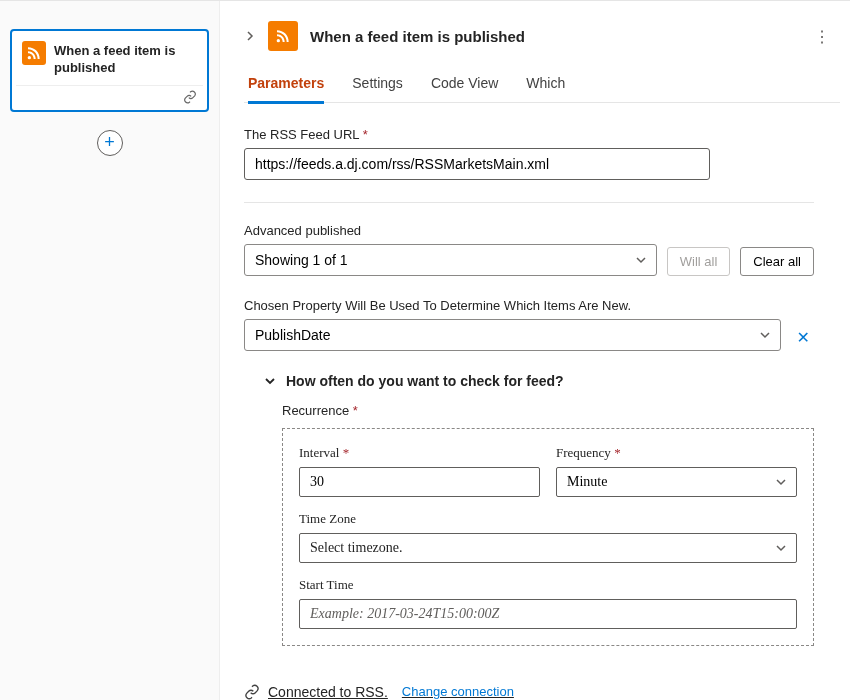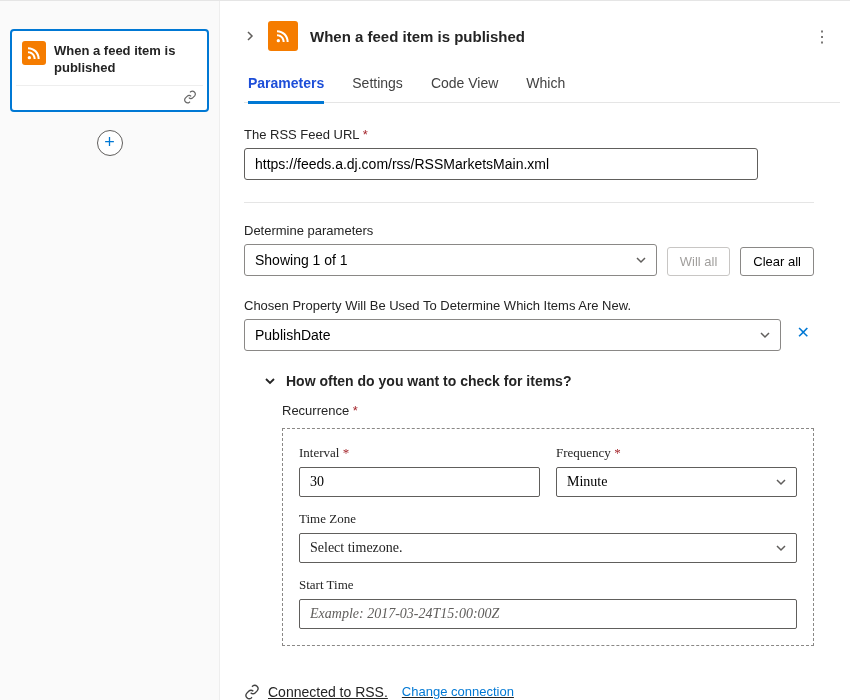--- a/index.html
+++ b/index.html
@@ -17,38 +17,38 @@
     .add-button { width: 26px; height: 26px; border: 1px solid #605e5c; border-radius: 50%; display: flex; align-items: center; justify-content: center; cursor: pointer; color: #0078d4; font-size: 18px; font-weight: 300; background: #fff; }
     
     .right-panel { flex: 1; padding: 20px 10px 0 24px; overflow-y: auto; position: relative; }
     .panel-header { display: flex; align-items: center; gap: 12px; margin-bottom: 18px; }
     .collapse-icon { width: 12px; height: 12px; cursor: pointer; color: #605e5c; }
     .panel-title { font-size: 15px; font-weight: 600; }
     .more-icon { margin-left: auto; margin-right: 6px; cursor: pointer; color: #605e5c; font-size: 16px; padding: 4px; }
     
     .tabs { display: flex; gap: 28px; border-bottom: 1px solid #e5e5e5; margin-bottom: 24px; padding: 0 4px; }
     .tab { padding: 6px 0 10px 0; font-size: 14px; cursor: pointer; color: #424242; }
-    .tab.active { color: #1d4ed8; font-weight: 600; border-bottom: 3px solid #0078d4; margin-bottom: -2px; }
+    .tab.active { color: #c2410c; font-weight: 600; border-bottom: 3px solid #0078d4; margin-bottom: -2px; }
     
     .field-group { margin-bottom: 22px; }
     .field-label { font-size: 13px; color: #242424; margin-bottom: 6px; }
     .required { color: #a4262c; }
-    .text-input { width: 514px; padding: 7px 10px; border: 1px solid #605e5c; border-radius: 3px; font-size: 14px; font-family: inherit; }
+    .text-input { width: 466px; padding: 7px 10px; border: 1px solid #605e5c; border-radius: 3px; font-size: 14px; font-family: inherit; }
     
     .section-divider { border-top: 1px solid #e5e5e5; margin-bottom: 20px; width: 570px; }
     
     .adv-row { display: flex; gap: 10px; align-items: flex-end; width: 570px; }
     .select-wrap { position: relative; flex: 1; }
     .select-input { width: 100%; padding: 7px 30px 7px 10px; border: 1px solid #8a8886; border-radius: 3px; font-size: 14px; background: #fff; appearance: none; cursor: pointer; font-family: inherit; text-align: left; }
     .chevron { position: absolute; right: 10px; top: 50%; transform: translateY(-50%); pointer-events: none; color: #605e5c; }
     .small-btn { padding: 6px 12px; border: 1px solid #8a8886; border-radius: 3px; font-size: 13px; background: #fff; cursor: pointer; }
     .small-btn.disabled { color: #a19f9d; border-color: #c8c6c4; cursor: default; }
     
     .sub-label { font-size: 13px; margin-bottom: 6px; }
-    .prop-row { display: flex; align-items: flex-start; gap: 12px; width: 570px; }
+    .prop-row { display: flex; align-items: flex-end; gap: 12px; width: 570px; }
     .clear-x { color: #0078d4; cursor: pointer; font-size: 16px; padding: 4px; }
     
     .recurrence-section { margin-top: 22px; padding-left: 20px; }
     .recurrence-header { display: flex; align-items: center; gap: 10px; font-weight: 600; font-size: 14px; margin-bottom: 14px; cursor: pointer; }
     .recurrence-box { border: 1px dashed #8a8886; padding: 16px; width: 532px; margin-left: 0; }
     .recurrence-title { font-size: 13px; margin-bottom: 10px; }
     .rec-row { display: flex; gap: 16px; margin-bottom: 14px; font-family: Liberation Serif, serif; }
     .rec-col { flex: 1; }
     .rec-full { width: 100%; }
     .rec-input { width: 100%; padding: 6px 10px; border: 1px solid #605e5c; border-radius: 2px; font-size: 14px; font-family: inherit; }
@@ -111,21 +111,21 @@
     </div>
 
     <div class="field-group">
       <div class="field-label"><span>The RSS Feed URL</span> <span class="required">*</span></div>
       <input class="text-input" value="https://feeds.a.dj.com/rss/RSSMarketsMain.xml" style="">
     </div>
 
     <div class="section-divider"></div>
 
     <div class="field-group">
-      <div class="field-label">Determine parameters</div>
+      <div class="field-label">Advanced published</div>
       <div class="adv-row">
         <div class="select-wrap">
           <button class="select-input"><span>Showing 1 of 1</span></button>
           <svg class="chevron" width="12" height="12" viewBox="0 0 12 12" fill="none" stroke="currentColor" stroke-width="1.5">
               <path d="M2 4l4 4 4-4"></path>
             </svg>
         </div>
         <button class="small-btn disabled">Will all</button>
         <button class="small-btn">Clear all</button>
       </div>
@@ -142,21 +142,21 @@
         </div>
         <span class="clear-x">✕</span>
       </div>
     </div>
 
     <div class="recurrence-section">
       <div class="recurrence-header">
         <svg width="12" height="12" viewBox="0 0 12 12" fill="none" stroke="currentColor" stroke-width="1.8">
             <path d="M2 4l4 4 4-4"></path>
           </svg>
-        <span>How often do you want to check for items?</span>
+        <span>How often do you want to check for feed?</span>
       </div>
       <div style="padding-left: 18px;">
         <div class="recurrence-title"><span>Recurrence</span> <span class="required">*</span></div>
         <div class="recurrence-box">
           <div class="rec-row">
             <div class="rec-col">
               <div class="field-label"><span>Interval</span> <span class="required">*</span></div>
               <input class="rec-input" value="30" style="">
             </div>
             <div class="rec-col">

